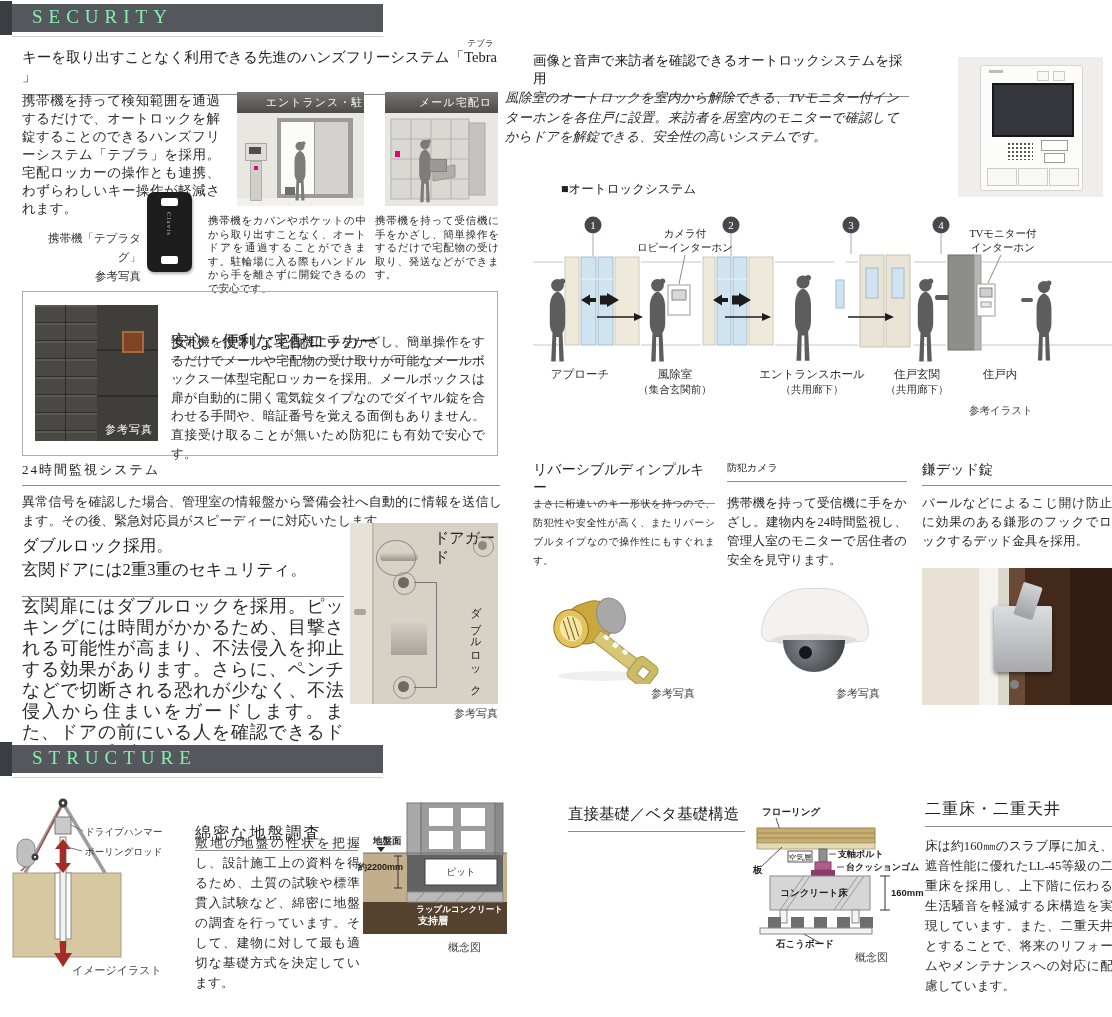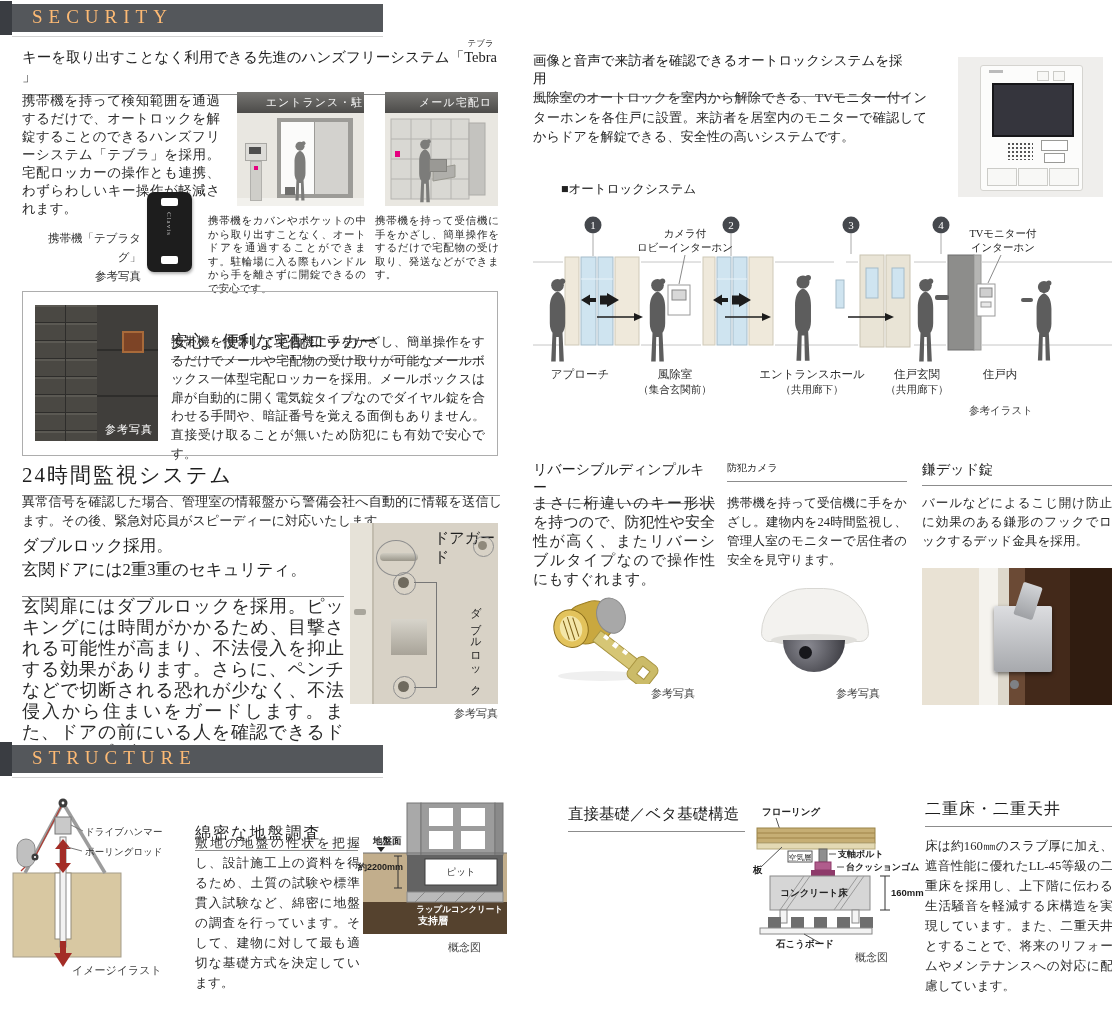--- a/index.html
+++ b/index.html
@@ -3,21 +3,21 @@
 <meta charset="utf-8">
 <style>
   html,body{margin:0;padding:0;background:#fff;}
   #page{position:relative;width:1112px;height:1017px;background:#fff;overflow:hidden;
         font-family:"Liberation Serif","DejaVu Serif",serif;color:#2b2b2b;}
   .abs{position:absolute;}
   .gothic{font-family:"Liberation Sans","DejaVu Sans",sans-serif;padding-left:28px;}
   
   .bar{position:absolute;left:0;height:28px;width:383px;background:#54575b;}
   .bar .bar-cap{position:absolute;left:0;top:-3px;width:12px;height:34px;background:#3a3d42;}
-  .bar .bar-label{position:absolute;left:32px;top:2px;color:#fdba74;font-size:19px;letter-spacing:6px;}
+  .bar .bar-label{position:absolute;left:32px;top:2px;color:#86efac;font-size:19px;letter-spacing:6px;}
   .bar-underline{position:absolute;height:1px;background:#d2d2d2;}
   
   .headline{border-bottom:1px solid #8c8c8c;padding-bottom:8px;color:#222;}
   .ruby-wrap{position:relative;display:inline-block;}
   .ruby-wrap .rt{position:absolute;top:-11px;left:50%;transform:translateX(-50%);font-size:8.5px;color:#333;white-space:nowrap;}
   .sub-title{border-bottom:1px solid #8c8c8c;padding-bottom:6px;color:#1e1e1e;}
   .body-txt{text-align:justify;color:#2b2b2b;}
   
   .badge{height:21px;line-height:21px;text-align:center;color:#f6f6f6;font-size:11px;letter-spacing:1px;
          background:linear-gradient(180deg,#777673,#4c4b49);}
@@ -164,21 +164,21 @@
           <div></div>
         </div>
       <div class="reader-sq" style="right:14px;top:26px;"></div>
       <div class="photo-cap-w" style="right:5px;bottom:4px;">参考写真</div>
     </div>
     <div class="abs sub-title" style="left:148px;top:11px;width:312px;font-size:17px;margin-top:27px;">安心・便利な宅配ロッカー</div>
     <div class="abs body-txt" style="left:148px;top:41px;width:314px;font-size:12.8px;line-height:18.6px;">携帯機を携帯して受信機に手をかざし、簡単操作をするだけでメールや宅配物の受け取りが可能なメールボックス一体型宅配ロッカーを採用。メールボックスは扉が自動的に開く電気錠タイプなのでダイヤル錠を合わせる手間や、暗証番号を覚える面倒もありません。直接受け取ることが無いため防犯にも有効で安心です。</div>
   </div>
 
   <div class="abs headline" style="left:533px;top:52px;width:376px;font-size:13.5px;">画像と音声で来訪者を確認できるオートロックシステムを採用</div>
-  <div class="abs body-txt" style="left:533px;top:88px;width:394px;font-size:13.2px;line-height:19.5px;">風除室のオートロックを室内から解除できる、TVモニター付インターホンを各住戸に設置。来訪者を居室内のモニターで確認してからドアを解錠できる、安全性の高いシステムです。</div>
+  <div class="abs body-txt" style="left:505px;top:88px;width:394px;font-size:13.2px;line-height:19.5px;font-style:italic;">風除室のオートロックを室内から解除できる、TVモニター付インターホンを各住戸に設置。来訪者を居室内のモニターで確認してからドアを解錠できる、安全性の高いシステムです。</div>
 
   <div class="abs tv-photo" style="left:958px;top:57px;width:145px;height:140px;">
     <div class="tv-device" style="left:22px;top:8px;width:101px;height:124px;">
       <div class="abs" style="left:8px;top:4px;width:14px;height:3px;background:#bbb;"></div>
       <div class="tv-key" style="left:56px;top:5px;width:10px;height:8px;"></div>
       <div class="tv-key" style="left:72px;top:5px;width:10px;height:8px;"></div>
       <div class="tv-screen" style="left:11px;top:17px;width:78px;height:50px;"></div>
       <div class="tv-speaker" style="left:26px;top:76px;width:26px;height:18px;"></div>
       <div class="tv-btn" style="left:60px;top:74px;width:25px;height:9px;"></div>
       <div class="tv-btn" style="left:63px;top:87px;width:19px;height:8px;"></div>
@@ -288,21 +288,21 @@
       <text x="142" y="193" font-size="10.5" text-anchor="middle">（集合玄関前）</text>
       <text x="279" y="178" font-size="11.5" text-anchor="middle">エントランスホール</text>
       <text x="279" y="193" font-size="10.5" text-anchor="middle">（共用廊下）</text>
       <text x="384" y="178" font-size="11.5" text-anchor="middle">住戸玄関</text>
       <text x="384" y="193" font-size="10.5" text-anchor="middle">（共用廊下）</text>
       <text x="467" y="178" font-size="11.5" text-anchor="middle">住戸内</text>
       <text x="500" y="214" font-size="10.5" text-anchor="end" fill="#444">参考イラスト</text>
     </g>
   </svg>
 
-  <div class="abs sub-title" style="left:22px;top:461px;width:478px;font-size:21px;letter-spacing:2px;">24時間監視システム</div>
+  <div class="abs sub-title" style="left:22px;top:461px;width:478px;font-size:13px;letter-spacing:2px;">24時間監視システム</div>
   <div class="abs body-txt" style="left:22px;top:492px;width:480px;font-size:13px;line-height:19px;">異常信号を確認した場合、管理室の情報盤から警備会社へ自動的に情報を送信します。その後、緊急対応員がスピーディーに対応いたします。</div>
 
   <div class="abs sub-title" style="left:22px;top:534px;width:322px;font-size:16.5px;line-height:24px;padding-bottom:14px;">
     <div>ダブルロック採用。</div>
     <div>玄関ドアには2重3重のセキュリティ。</div>
   </div>
   <div class="abs body-txt" style="left:22px;top:596px;width:322px;font-size:18px;line-height:21px;">玄関扉にはダブルロックを採用。ピッキングには時間がかかるため、目撃される可能性が高まり、不法侵入を抑止する効果があります。さらに、ペンチなどで切断される恐れが少なく、不法侵入から住まいをガードします。また、ドアの前にいる人を確認できるドアスコープも設けています。</div>
 
   <div class="abs door-photo" style="left:350px;top:523px;width:148px;height:181px;">
     <div class="door-frame"></div>
@@ -317,21 +317,21 @@
     <div class="ring" style="left:43px;top:49px;width:21px;height:21px;"></div>
     <div class="abs" style="left:41px;top:96px;width:36px;height:36px;background:linear-gradient(180deg,#d7d4cb,#a8a398);"></div>
     <div class="abs" style="left:48px;top:158px;width:11px;height:11px;background:#6f6a5e;border-radius:50%;"></div>
     <div class="ring" style="left:43px;top:153px;width:21px;height:21px;"></div>
     <div class="abs" style="left:64px;top:59px;width:22px;height:104px;border-top:1px solid #777;border-bottom:1px solid #777;border-right:1px solid #777;"></div>
     <div class="abs vtext gothic" style="left:90px;top:76px;font-size:11px;color:#1e1e1e;">ダブルロック</div>
   </div>
   <div class="abs cap" style="left:350px;top:706px;width:148px;text-align:right;">参考写真</div>
 
   <div class="abs sub-title" style="left:533px;top:461px;width:182px;font-size:14px;">リバーシブルディンプルキー</div>
-  <div class="abs body-txt" style="left:533px;top:494px;width:182px;font-size:15px;line-height:19px;">まさに桁違いのキー形状を持つので、防犯性や安全性が高く、またリバーシブルタイプなので操作性にもすぐれます。</div>
+  <div class="abs body-txt" style="left:533px;top:494px;width:182px;font-size:10px;line-height:19px;">まさに桁違いのキー形状を持つので、防犯性や安全性が高く、またリバーシブルタイプなので操作性にもすぐれます。</div>
   <div class="abs" style="left:540px;top:578px;width:130px;height:106px;">
     <svg width="130" height="106">
       <ellipse cx="62" cy="98" rx="44" ry="5" fill="#efefef"></ellipse>
       <g transform="rotate(-18 45 45)">
         <rect x="26" y="26" width="48" height="40" rx="19" fill="#c9a83f" stroke="#9e7f22"></rect>
         <ellipse cx="72" cy="46" rx="14" ry="18" fill="#a8a8a8" stroke="#8a8a8a"></ellipse>
         <ellipse cx="30" cy="46" rx="17" ry="19" fill="#e3c35c" stroke="#8a6d1a"></ellipse>
         <ellipse cx="30" cy="46" rx="11" ry="13" fill="#f3e6a8"></ellipse>
         <line x1="25" y1="36" x2="25" y2="56" stroke="#7a5c12"></line>
         <line x1="30" y1="34" x2="30" y2="58" stroke="#7a5c12"></line>

